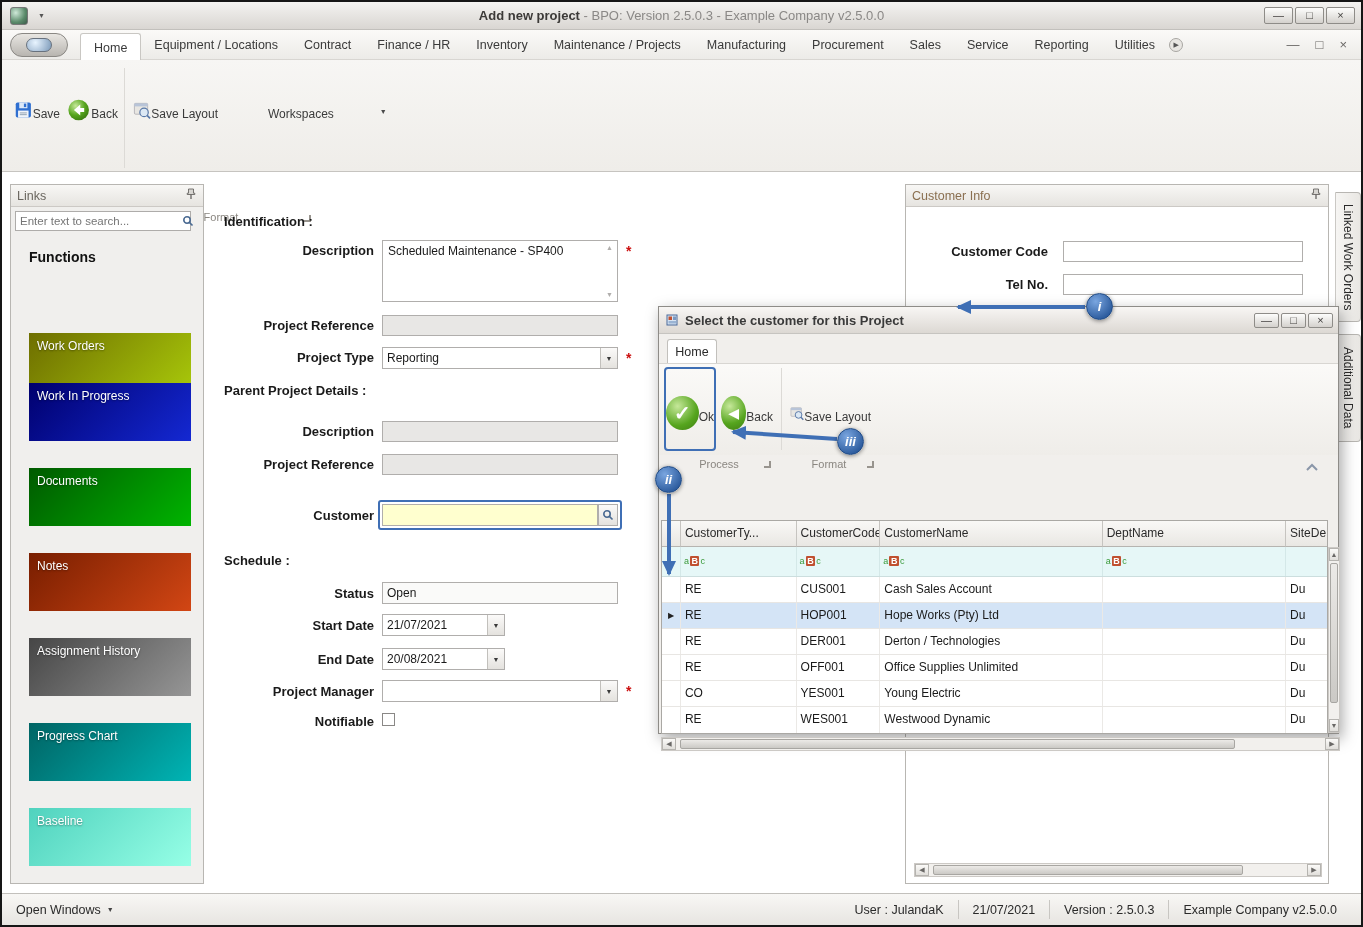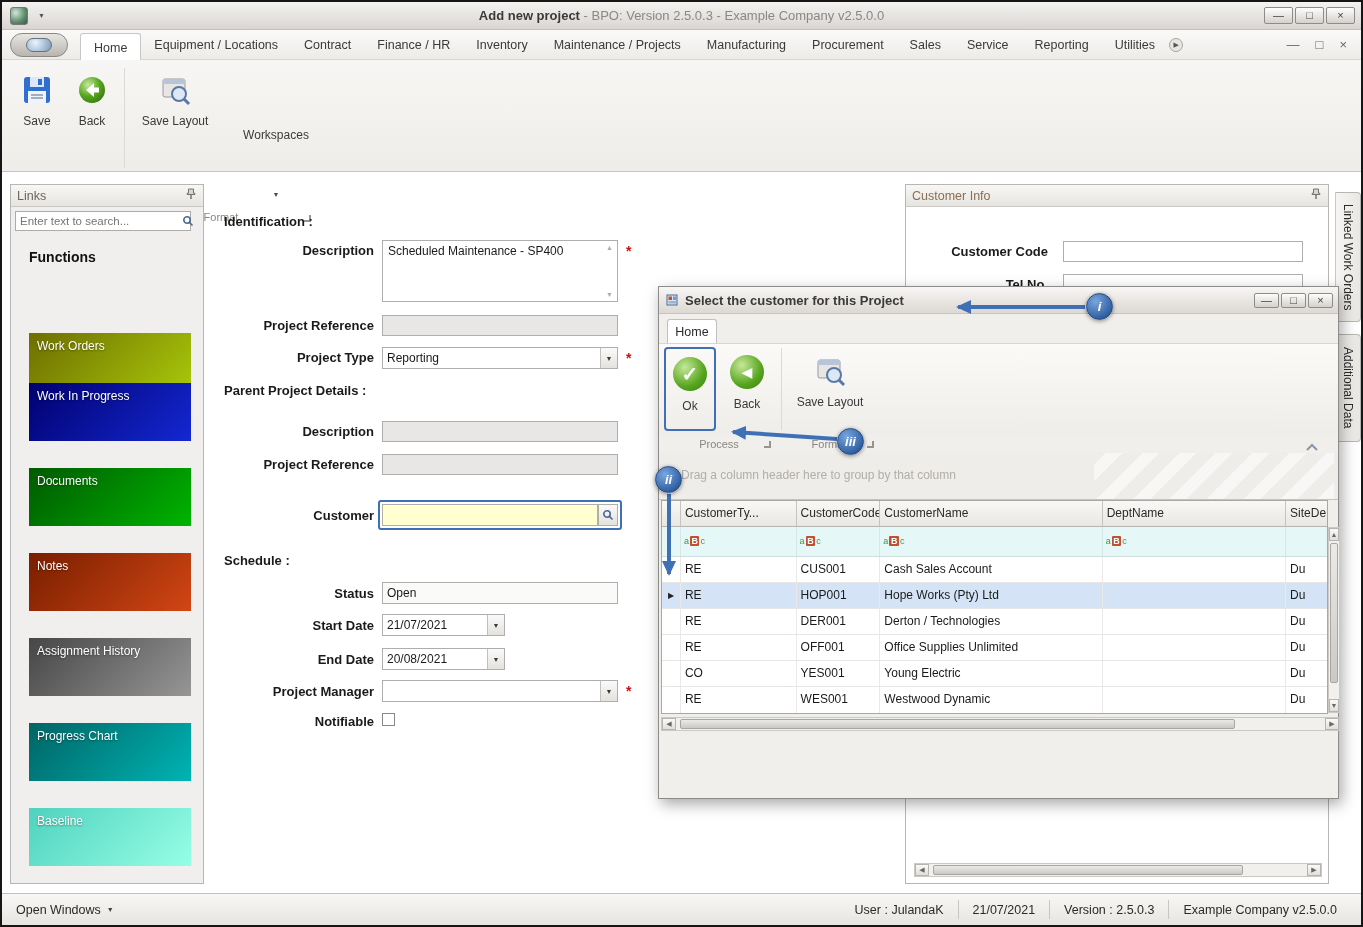--- a/index.html
+++ b/index.html
@@ -31,21 +31,21 @@
   .menutabs { display:flex; align-items:center; margin-left:12px; height:100%; }
   .mtab { padding:0 13px; font-size:12.5px; color:#3a3a3a; line-height:28px; white-space:nowrap; cursor:default; }
   .mtab.active { background:#fff; border:1px solid #c9c7c3; border-bottom:none; border-radius:3px 3px 0 0; height:27px; margin-top:3px; }
   .overflow-circle { width:14px; height:14px; border-radius:50%; background:#e8e6e2; border:1px solid #a8a6a2;
     font-size:7px; color:#555; display:flex; align-items:center; justify-content:center; margin-left:1px; }
   .mdi-btns { margin-left:auto; margin-right:14px; display:flex; gap:16px; font-size:13px; color:#6a6866; }
 
   
   .ribbon { position:absolute; left:0; top:58px; width:100%; height:112px;
     background:linear-gradient(#f7f6f4,#efede9); border-bottom:1px solid #c6c4c0; }
-  .rbtn { position:absolute; top:6px; height:80px; display:flex; flex-direction:column; align-items:center;
+  .rbtn { position:absolute; top:6px; height:80px; display:flex; flex-direction:row; align-items:center;
     justify-content:flex-start; padding-top:8px; border-radius:3px; cursor:default; }
   .rbtn .ric { width:32px; height:32px; }
   .rbtn .rlabel { font-size:12px; color:#3a3a3a; margin-top:8px; white-space:nowrap; }
   .rbtn .ddown { font-size:7px; color:#4a4a4a; margin-top:3px; }
   .rib-sep { position:absolute; top:8px; height:100px; width:1px; background:#dcdad6; }
   .grp-row { position:absolute; top:148px; height:18px; display:flex; align-items:center; justify-content:center;
     font-size:11px; color:#8a8680; }
   .launcher { position:absolute; right:3px; bottom:4px; width:7px; height:7px;
     border-right:2px solid #98948e; border-bottom:2px solid #98948e; }
 
@@ -76,21 +76,21 @@
   .combo .cbtn { width:17px; height:100%; display:flex; align-items:center; justify-content:center;
     background:linear-gradient(#fbfaf9,#e4e2de); border-left:1px solid #c2c0bc; font-size:7px; color:#3a3a3a; }
   .req { position:absolute; color:#cc1111; font-weight:bold; font-size:14px; }
   .hl-blue { position:absolute; border:2px solid #3f6fb5; border-radius:3px; }
   .lookup-btn { position:absolute; width:20px; height:22px; background:linear-gradient(#fbfaf9,#e4e2de);
     border:1px solid #b0aeac; display:flex; align-items:center; justify-content:center; }
   .checkbox { position:absolute; width:13px; height:13px; background:#fff; border:1px solid #8a8886; }
   .ta-arrows { position:absolute; display:flex; flex-direction:column; gap:40px; font-size:7px; color:#b0aeac; }
 
   
-  .dialog { position:absolute; left:656px; top:284px; width:681px; height:513px; background:#f1efec;
+  .dialog { position:absolute; left:656px; top:304px; width:681px; height:428px; background:#f1efec;
     border:1px solid #8e8c88; box-shadow:3px 5px 14px rgba(0,0,0,.35); z-index:40; }
   .dlg-title { position:absolute; left:0; top:0; width:100%; height:27px;
     background:linear-gradient(#f8f6f4,#dcd8d3); border-bottom:1px solid #c6c4c0; display:flex; align-items:center; }
   .dlg-title .t { font-size:13px; font-weight:bold; color:#3a3a3a; margin-left:6px; }
   .dlg-tabrow { position:absolute; left:0; top:27px; width:100%; height:29px; background:#f1efec; }
   .dlg-hometab { position:absolute; left:8px; top:5px; width:50px; height:24px; background:#fff;
     border:1px solid #c2c0bc; border-bottom:none; border-radius:3px 3px 0 0;
     font-size:12.5px; color:#2a2a2a; display:flex; align-items:center; justify-content:center; }
   .dlg-toolbar { position:absolute; left:0; top:56px; width:100%; height:92px;
     background:linear-gradient(#fbfaf8,#efede9); border-top:1px solid #d8d6d2; }
@@ -218,21 +218,21 @@
     <div class="rib-sep" style="left:122px;"></div>
     <div class="rbtn" style="left:130px; width:86px;">
       <svg class="ric" viewBox="0 0 32 32">
           <rect x="4" y="5" width="22" height="18" rx="2" fill="#e8e6e2" stroke="#9a98a0"></rect>
           <rect x="4" y="5" width="22" height="5" fill="#b8c4d8"></rect>
           <circle cx="20" cy="20" r="7" fill="#dce8f4" stroke="#5878a8" stroke-width="2"></circle>
           <line x1="25" y1="25" x2="30" y2="30" stroke="#5878a8" stroke-width="3"></line>
         </svg>
       <span class="rlabel">Save Layout</span>
     </div>
-    <div class="rbtn" style="left:232px; width:84px;gap:46px;">
+    <div class="rbtn" style="left:220px; width:84px;gap:46px;">
       <svg class="ric" viewBox="0 0 32 32">
           <rect x="4" y="4" width="11" height="11" rx="2" fill="#4a78c8"></rect>
           <rect x="17" y="4" width="11" height="11" rx="2" fill="#6a98e0"></rect>
           <rect x="4" y="17" width="11" height="11" rx="2" fill="#6a98e0"></rect>
           <rect x="17" y="17" width="11" height="11" rx="2" fill="#4a78c8"></rect>
         </svg>
       <span class="rlabel">Workspaces</span>
       <span class="ddown">▼</span>
     </div>
     <div class="grp-row" style="left:8px; width:110px;">
@@ -415,24 +415,20 @@
     <div class="dlg-grp" style="left:122px; width:96px;">
       <span>Format</span>
       <span class="launcher"></span>
     </div>
     <div class="abs" style="left:646px; top:151px;">
       <svg width="14" height="10" viewBox="0 0 14 10">
           <path d="M2 8 L7 3 L12 8" fill="none" stroke="#8a96a8" stroke-width="2"></path>
         </svg>
     </div>
 
-    <div class="groupby">
-      <div class="stripes"></div>
-      <span class="hint">Drag a column header here to group by that column</span>
-    </div>
 
     <div class="dlg-grid">
       <div class="ghrow">
         <div class="ghcell c0"></div>
         <div class="ghcell c1">CustomerTy...</div>
         <div class="ghcell c2">CustomerCode</div>
         <div class="ghcell c3">CustomerName</div>
         <div class="ghcell c4">DeptName</div>
         <div class="ghcell c5">SiteDe</div>
       </div>

